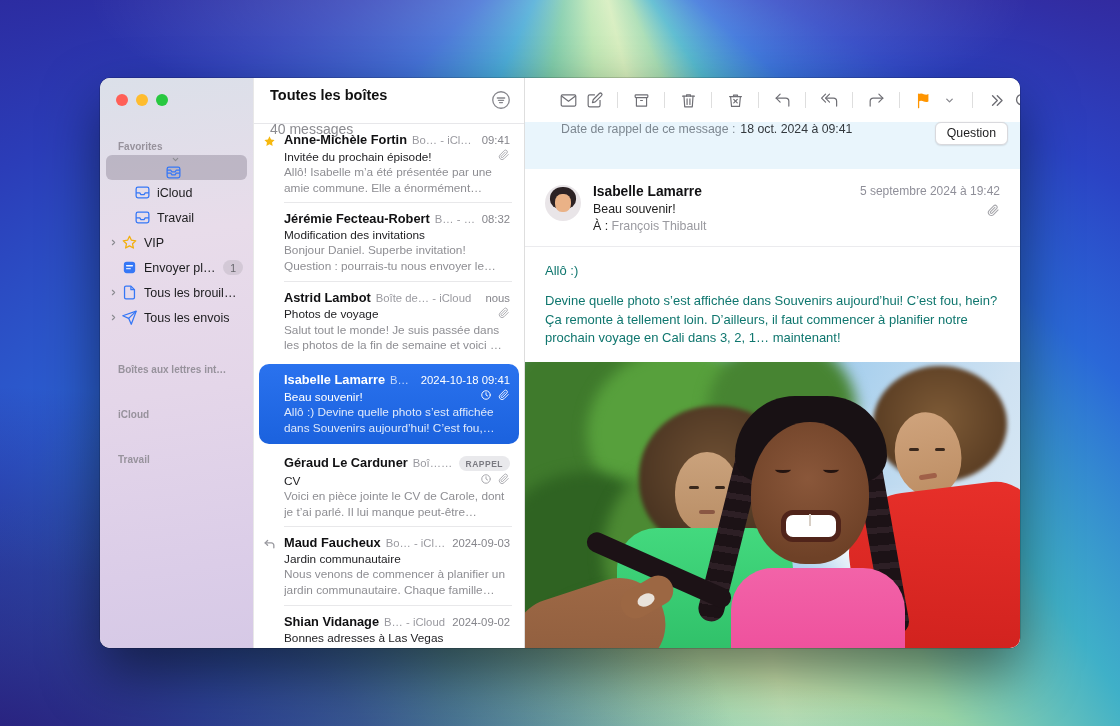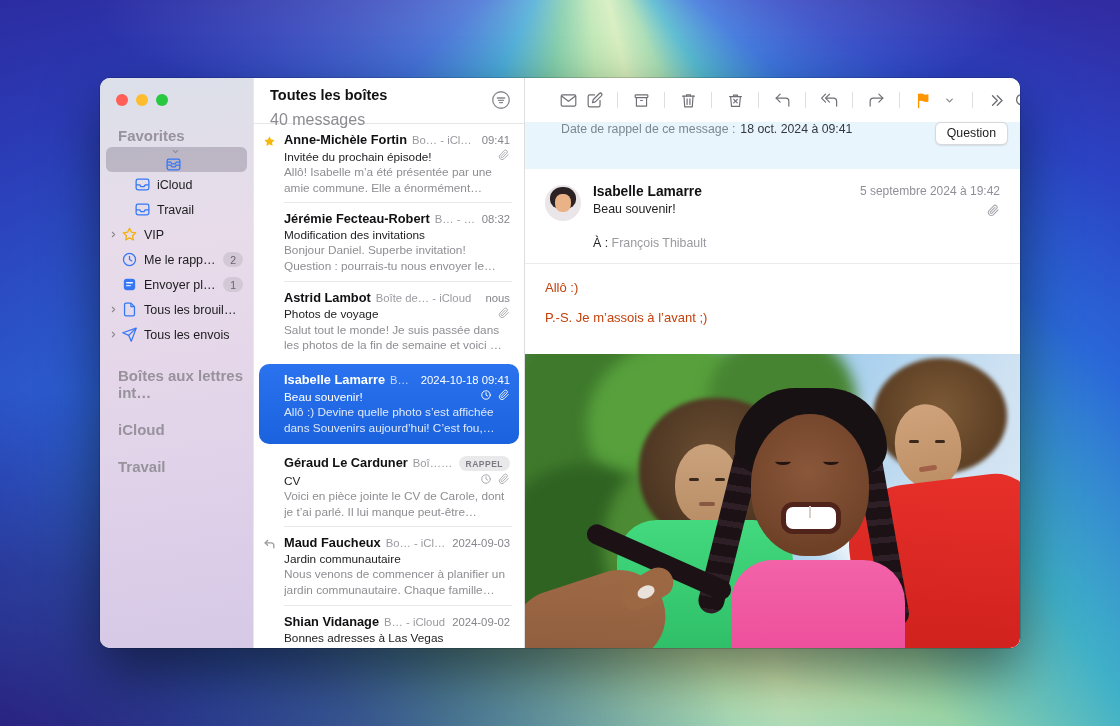--- a/index.html
+++ b/index.html
@@ -31,21 +31,21 @@
   }
   
   .sidebar {
     width:153px; flex:none; position:relative;
     background:linear-gradient(172deg,#dbe0e9 0%,#e8dcea 28%,#e4d6e9 55%,#dbcde8 85%,#d6c9e6 100%);
     font-size:12.5px; color:#1c1c1e;
   }
   .tl { position:absolute; top:16px; left:16px; display:flex; gap:8px; }
   .dot { width:12px; height:12px; border-radius:50%; }
   .dot.r{background:#ff5f57;} .dot.y{background:#febc2e;} .dot.g{background:#28c840;}
-  .side-sec { margin:0 0 3px 18px; font-size:15px; font-weight:700; color:#97929c; }
+  .side-sec { margin:14px 0 3px 18px; font-size:10px; font-weight:700; color:#97929c; }
   .side-sec.first { padding-top:49px; }
   .s-item {
     display:flex; align-items:center; height:25px; margin:0 6px; padding:0 4px 0 3px;
     border-radius:6px; white-space:nowrap;
   }
   .s-item.selected { background:rgba(118,108,128,.35);flex-direction:column; }
   .chev { width:11px; flex:none; color:#8b8b91; display:flex; align-items:center; }
   .chev svg { width:9px; height:9px; }
   .s-ico { width:17px; height:17px; flex:none; margin:0 6px 0 1px; color:#3577f6; display:flex; }
   .s-ico svg { width:17px; height:17px; }
@@ -57,21 +57,21 @@
   }
   .s-item.sub { padding-left:27px; }
   .lower { margin-top:20px; display:flex; flex-direction:column; gap:17px; }
   
   .list-col {
     width:272px; flex:none; background:#fff; display:flex; flex-direction:column;
     border-left:1px solid rgba(0,0,0,.09); border-right:1px solid rgba(0,0,0,.13);
   }
   .list-head { flex:none; height:46px; padding:9px 14px 0 16px; position:relative; border-bottom:1px solid #e7e7ea; }
   .lh-title { font-size:14.5px; font-weight:700; color:#111; }
-  .lh-count { font-size:16px; color:#8b8b90; margin-top:8px; }
+  .lh-count { font-size:14px; color:#8b8b90; margin-top:18px; }
   .lh-filter { position:absolute; right:12px; top:11px; width:22px; height:22px; color:#86868c; }
   .rows { flex:1; overflow:hidden; }
   .msg-row { position:relative; padding:8px 14px 7px 30px; }
   .msg-row.hb::after { content:""; position:absolute; left:30px; right:12px; bottom:0; border-bottom:1px solid #e8e8ea; }
   .l1 { display:flex; align-items:baseline; gap:5px; }
   .sender { font-weight:700; font-size:12.8px; color:#101012; white-space:nowrap; }
   .mbx { color:#9a9aa0; font-size:11.3px; flex:1; min-width:0; white-space:nowrap; overflow:hidden; text-overflow:ellipsis; }
   .mtime { color:#85858b; font-size:11.3px; white-space:nowrap; }
   .l2 { display:flex; justify-content:space-between; align-items:center; margin-top:2px; font-size:11.8px; color:#222225; }
   .l2 .ics { color:#a9a9ae; display:flex; gap:6px; align-items:center; }
@@ -115,26 +115,26 @@
     box-shadow:0 .5px 1.5px rgba(0,0,0,.1);
   }
   
   .msg-head { flex:none; position:relative; padding:15px 20px 13px 20px; border-bottom:1px solid #ebebee; }
   .avatar { position:absolute; left:20px; top:16px; width:36px; height:36px; border-radius:50%; background:#e9e5e8; overflow:hidden; }
   .av-hair { position:absolute; left:15%; top:6%; width:70%; height:62%; background:#2c2224; border-radius:50% 50% 42% 42%; }
   .av-face { position:absolute; left:29%; top:26%; width:42%; height:48%; background:#eab287; border-radius:46%; }
   .mh { margin-left:48px; }
   .mh-name { font-size:13.8px; font-weight:700; color:#101012; }
   .mh-subj { font-size:12.4px; color:#222; margin-top:3px; }
-  .mh-to { font-size:12.4px; color:#222; margin-top:20px; }
+  .mh-to { font-size:12.4px; color:#222; margin-top:3px; }
   .mh-rcpt { color:#9a9aa0; }
   .mh-date { position:absolute; right:20px; top:15px; font-size:12px; color:#8f8f99; }
   .mh-clip { position:absolute; right:20px; top:34px; color:#a6a6ab; width:13px; height:13px; }
   
-  .msg-body { flex:none; padding:15px 20px 2px 20px; font-size:13px; color:#c2410c; line-height:1.42; }
+  .msg-body { flex:none; padding:15px 20px 2px 20px; font-size:13px; color:#0f766e; line-height:1.42; }
   .msg-body p { margin:0 0 12px; }
   
   .photo { position:relative; margin-top:auto; height:294px; overflow:hidden;
     background:linear-gradient(115deg,#7fb6e0 0%,#9ccaec 45%,#cfe2f2 78%,#dcebf5 100%); }
   .ph { position:absolute; }
   .bush { border-radius:50%; filter:blur(7px); }
   .b1{left:-34px;top:-44px;width:230px;height:230px;background:#3f7a2c;}
   .b2{left:62px;top:-14px;width:190px;height:170px;background:#57a03c;}
   .b3{left:-44px;top:110px;width:210px;height:230px;background:#2f6322;}
   .b4{left:78px;top:96px;width:170px;height:190px;background:#4c8a33;}
@@ -226,31 +226,20 @@
         <span class="s-ico star">
             <svg viewBox="0 0 24 24" fill="none" stroke="currentColor" stroke-width="1.8" stroke-linejoin="round">
               <path d="M12 3.2l2.7 5.6 6.1.8-4.5 4.2 1.2 6-5.5-3-5.5 3 1.2-6-4.5-4.2 6.1-.8Z"></path>
             </svg>
           </span>
         <span class="s-lbl">VIP</span>
       </div>
       <div class="s-item">
         <span class="chev"></span>
         <span class="s-ico">
-            <svg viewBox="0 0 24 24" fill="none" stroke="currentColor" stroke-width="1.8" stroke-linecap="round">
-              <circle cx="12" cy="12" r="8.5"></circle>
-              <path d="M12 7.5V12l3.2 2"></path>
-            </svg>
-          </span>
-        <span class="s-lbl">Me le rapp…</span>
-        <span class="s-badge">2</span>
-      </div>
-      <div class="s-item">
-        <span class="chev"></span>
-        <span class="s-ico">
             <svg viewBox="0 0 24 24">
               <rect x="4" y="4" width="16" height="16" rx="4" fill="currentColor"></rect>
               <rect x="7" y="8.6" width="10" height="2" rx="1" fill="#fff" opacity=".95"></rect>
               <rect x="7" y="12.6" width="7" height="2" rx="1" fill="#fff" opacity=".8"></rect>
             </svg>
           </span>
         <span class="s-lbl">Envoyer pl…</span>
         <span class="s-badge">1</span>
       </div>
       <div class="s-item">
@@ -535,21 +524,21 @@
           <div class="mh-to"><span>À :</span> <span class="mh-rcpt">François Thibault</span></div>
         </div>
         <div class="mh-date">5 septembre 2024 à 19:42</div>
         <span class="mh-clip"><svg viewBox="0 0 24 24" fill="none" stroke="currentColor" stroke-width="1.9" stroke-linecap="round">
               <path d="M20.5 11 12 19.5a5.5 5.5 0 0 1-7.8-7.8L12.7 3a3.7 3.7 0 0 1 5.2 5.2l-8.5 8.6a1.8 1.8 0 0 1-2.6-2.6l7.8-7.9"></path>
             </svg></span>
       </div>
 
       <div class="msg-body">
         <p>Allô :)</p>
-        <p>P.-S. Je m’assois à l’avant ;)</p>
+        <p>Devine quelle photo s’est affichée dans Souvenirs aujourd’hui! C’est fou, hein? Ça remonte à tellement loin. D’ailleurs, il faut commencer à planifier notre prochain voyage en Cali dans 3, 2, 1… maintenant!</p>
       </div>
 
       <div class="photo">
         <div class="ph bush b1"></div>
         <div class="ph bush b2"></div>
         <div class="ph bush b3"></div>
         <div class="ph bush b4"></div>
         <div class="ph bush b5"></div>
         <div class="ph bush b6"></div>
         <div class="ph cloud c1"></div>

